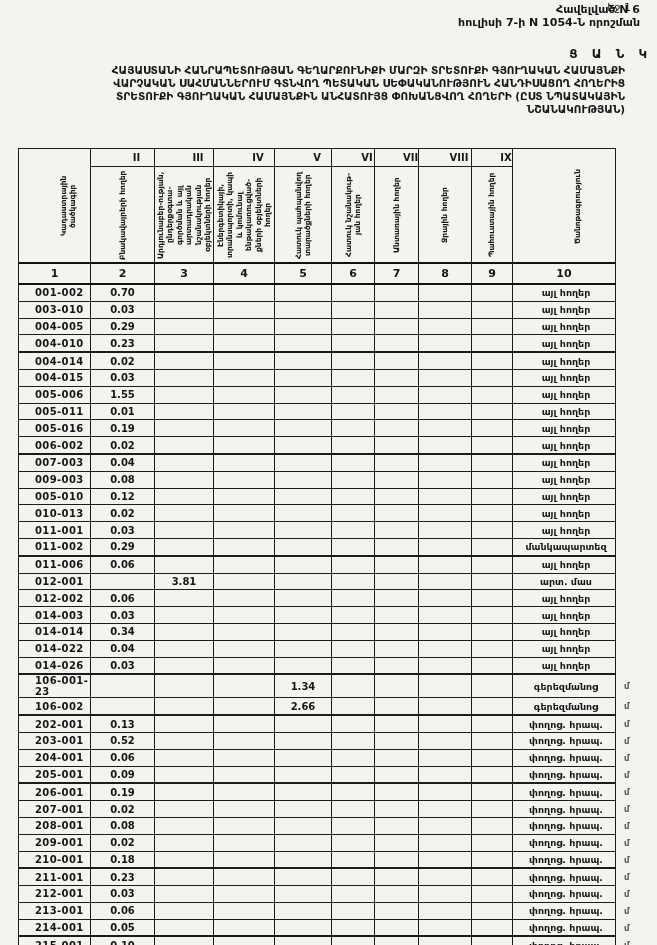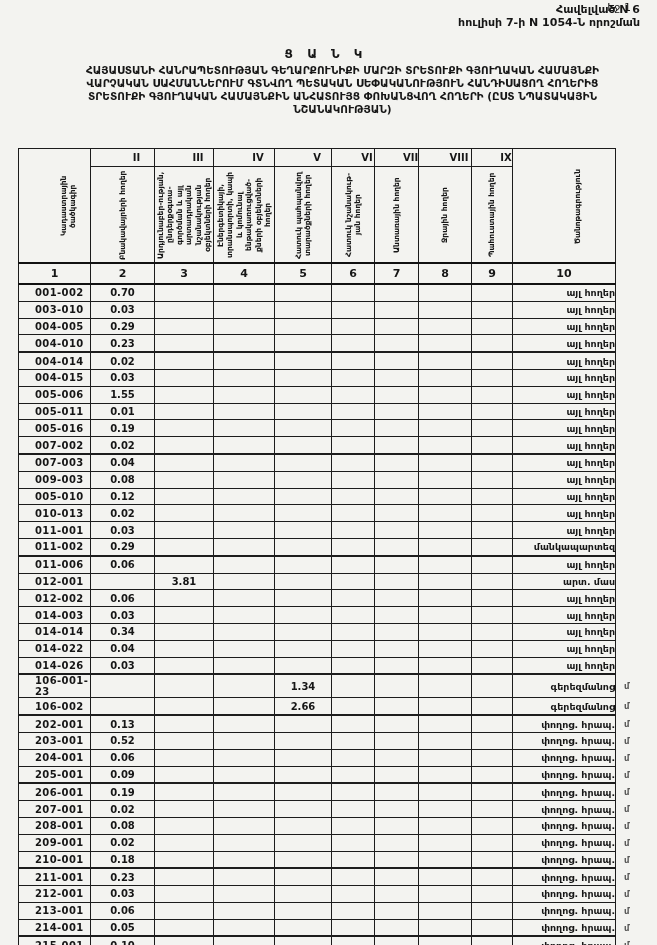--- a/index.html
+++ b/index.html
@@ -12,25 +12,25 @@
   .page-label{
     position:absolute;top:1px;right:26px;
     font-size:11px;font-weight:normal;
   }
   .decree-block{
     position:absolute;top:3px;left:250px;width:390px;
     text-align:right;font-size:11px;font-weight:bold;line-height:1.2;
   }
   .list-title{
     position:absolute;top:47px;left:0;width:652px;
-    text-align:center;font-size:12px;font-weight:bold;letter-spacing:5px;
+    text-align:right;font-size:12px;font-weight:bold;letter-spacing:5px;
   }
   .subtitle{
-    position:absolute;top:64px;left:32px;width:621px;
-    text-align:center;font-size:10.5px;font-weight:bold;line-height:1.25;
+    position:absolute;top:64px;left:4px;width:621px;
+    text-align:right;font-size:10.5px;font-weight:bold;line-height:1.25;
     white-space:pre-line;
   }
   table.grid{
     position:absolute;top:148px;left:18px;
     border-collapse:collapse;table-layout:fixed;
     width:635px;
   }
   .grid th,.grid td{
     border:1px solid #1c1c1c;
     padding:0;margin:0;overflow:hidden;
@@ -49,21 +49,21 @@
   }
   .rot.tall{height:100px;}
   .num-row th{
     height:19px;font-size:11px;font-weight:bold;text-align:center;
     border-top:2px solid #111;border-bottom:2px solid #111;
   }
   tbody td{height:15.8px;font-size:10px;font-weight:bold;vertical-align:middle;}
   tbody td.c-code{text-align:left;padding-left:16px;letter-spacing:0.4px;}
   tbody td.c-c2,tbody td.c-c3,tbody td.c-c4,tbody td.c-c5,
   tbody td.c-c6,tbody td.c-c7,tbody td.c-c8,tbody td.c-c9{text-align:center;}
-  tbody td.c-note{text-align:right;padding-left:4px;font-size:9.5px;}
+  tbody td.c-note{text-align:center;padding-left:4px;font-size:9.5px;}
   tbody td.c-margin{font-size:8.5px;color:#3c3c3c;padding-left:8px;opacity:0.85;}
   tbody tr.thick td{border-bottom-width:2px;}
   tbody tr.thick td.c-margin{border-bottom-width:0;}
 </style>
 </head>
 <body>
 
 <div class="page-label">Էջ 1</div>
 
 <div class="decree-block">
@@ -261,21 +261,21 @@
         <td class="c-c4"></td>
         <td class="c-c5"></td>
         <td class="c-c6"></td>
         <td class="c-c7"></td>
         <td class="c-c8"></td>
         <td class="c-c9"></td>
         <td class="c-note">այլ հողեր</td>
         <td class="c-margin"></td>
       </tr>
       <tr class="thick">
-        <td class="c-code">007-002</td>
+        <td class="c-code">006-002</td>
         <td class="c-c2">0.02</td>
         <td class="c-c3"></td>
         <td class="c-c4"></td>
         <td class="c-c5"></td>
         <td class="c-c6"></td>
         <td class="c-c7"></td>
         <td class="c-c8"></td>
         <td class="c-c9"></td>
         <td class="c-note">այլ հողեր</td>
         <td class="c-margin"></td>

